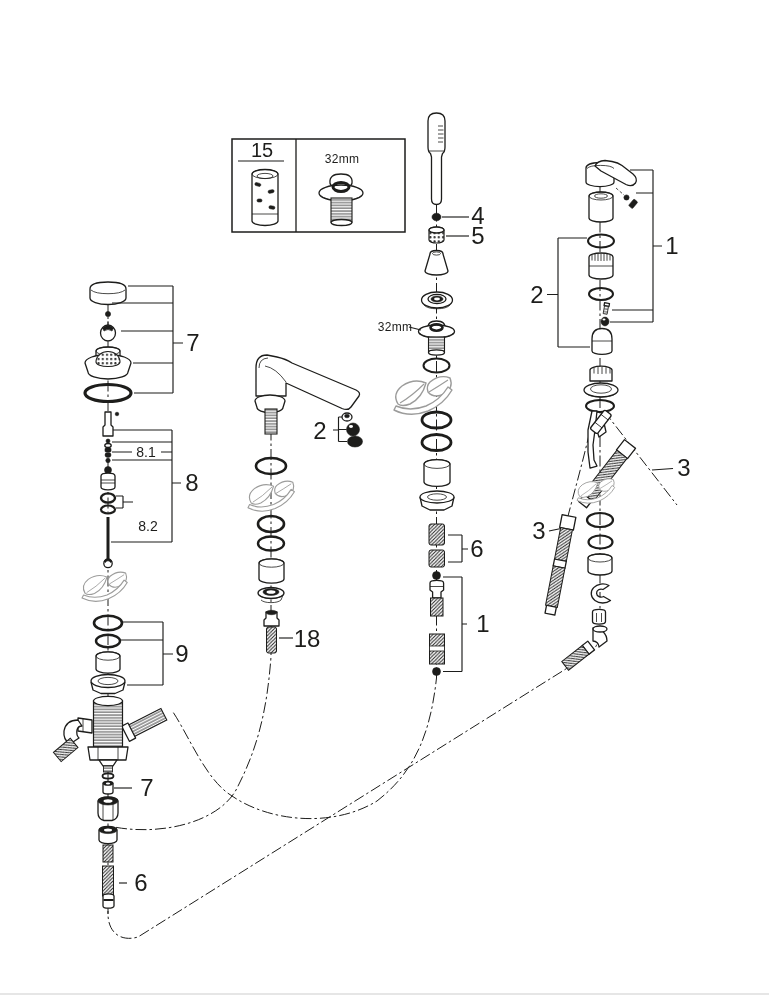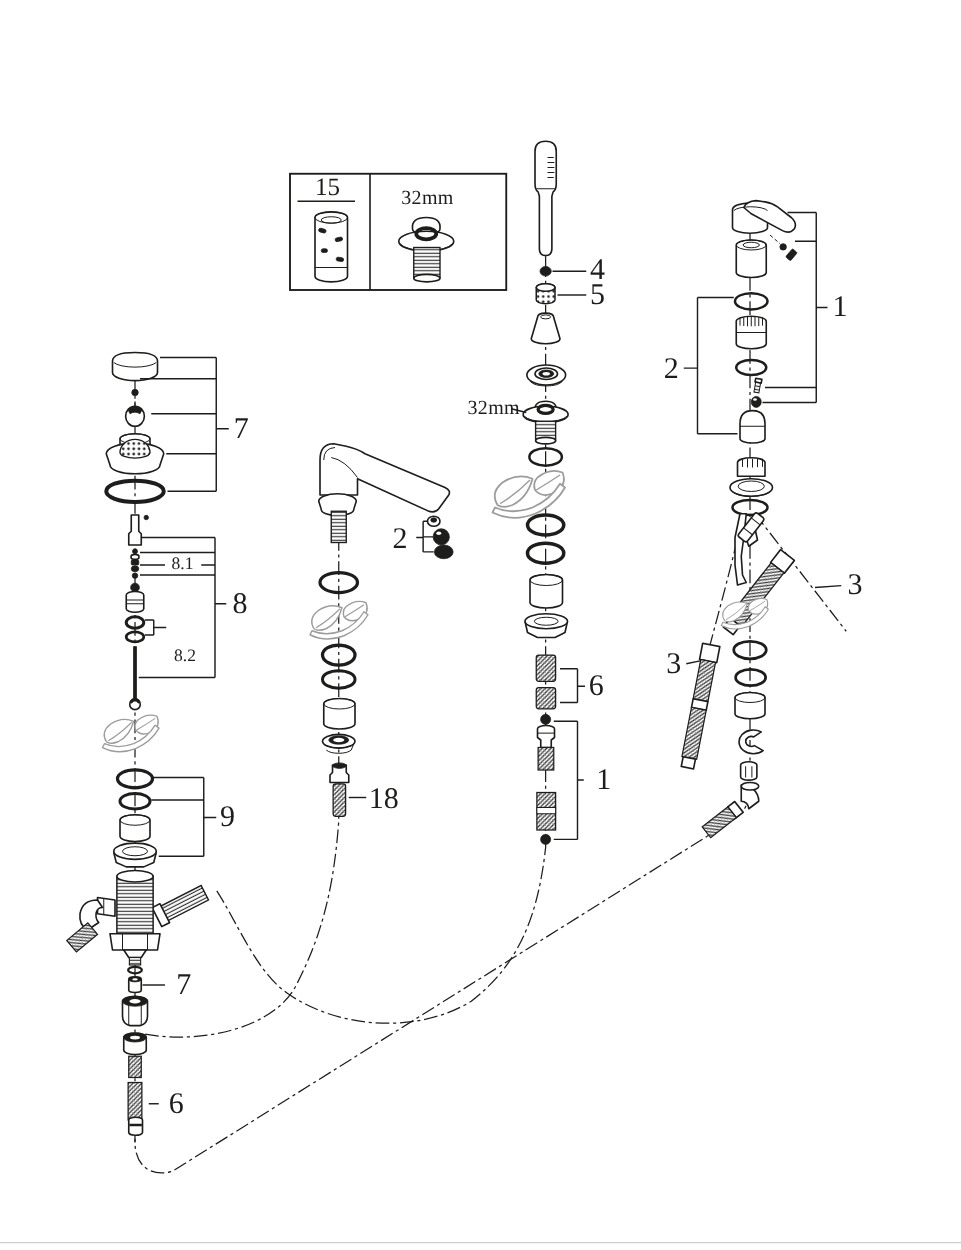--- a/index.html
+++ b/index.html
@@ -9,23 +9,23 @@
   .p   {fill:#ffffff;stroke:#1d1d1b;stroke-width:1.3;stroke-linejoin:round;}
   .pd  {fill:#1d1d1b;stroke:#1d1d1b;stroke-width:0.6;}
   .thin{fill:none;stroke:#1d1d1b;stroke-width:0.8;}
   .or  {fill:none;stroke:#1d1d1b;}
   .cl  {fill:none;stroke:#1d1d1b;stroke-width:1;stroke-dasharray:11 3 2.5 3;}
   .bk  {fill:none;stroke:#1d1d1b;stroke-width:1.15;}
   .ld  {fill:none;stroke:#1d1d1b;stroke-width:1.15;}
   .leaf  {fill:#ffffff;stroke:#9c9c9b;stroke-width:1.4;stroke-linejoin:round;}
   .leafln{fill:none;stroke:#9c9c9b;stroke-width:1.1;}
   .callout{position:absolute;transform:translate(-50%,-50%);white-space:nowrap;
-           color:#1d1d1b;line-height:1;font-family:Liberation Serif, serif;}
+           color:#1d1d1b;line-height:1;}
   .fs24{font-size:24px;} .fs19{font-size:14px;} .fs20{font-size:20px;}
-  .fs12{font-size:16px;letter-spacing:.3px;}
+  .fs12{font-size:12px;letter-spacing:.3px;}
 </style>
 </head>
 <body>
 
 <div id="screen">
 
 <svg width="769" height="1000" viewBox="0 0 769 1000">
   <defs>
     <pattern id="braid" width="3.5" height="3.5" patternUnits="userSpaceOnUse">
       <rect width="3.5" height="3.5" fill="#ffffff"></rect>

